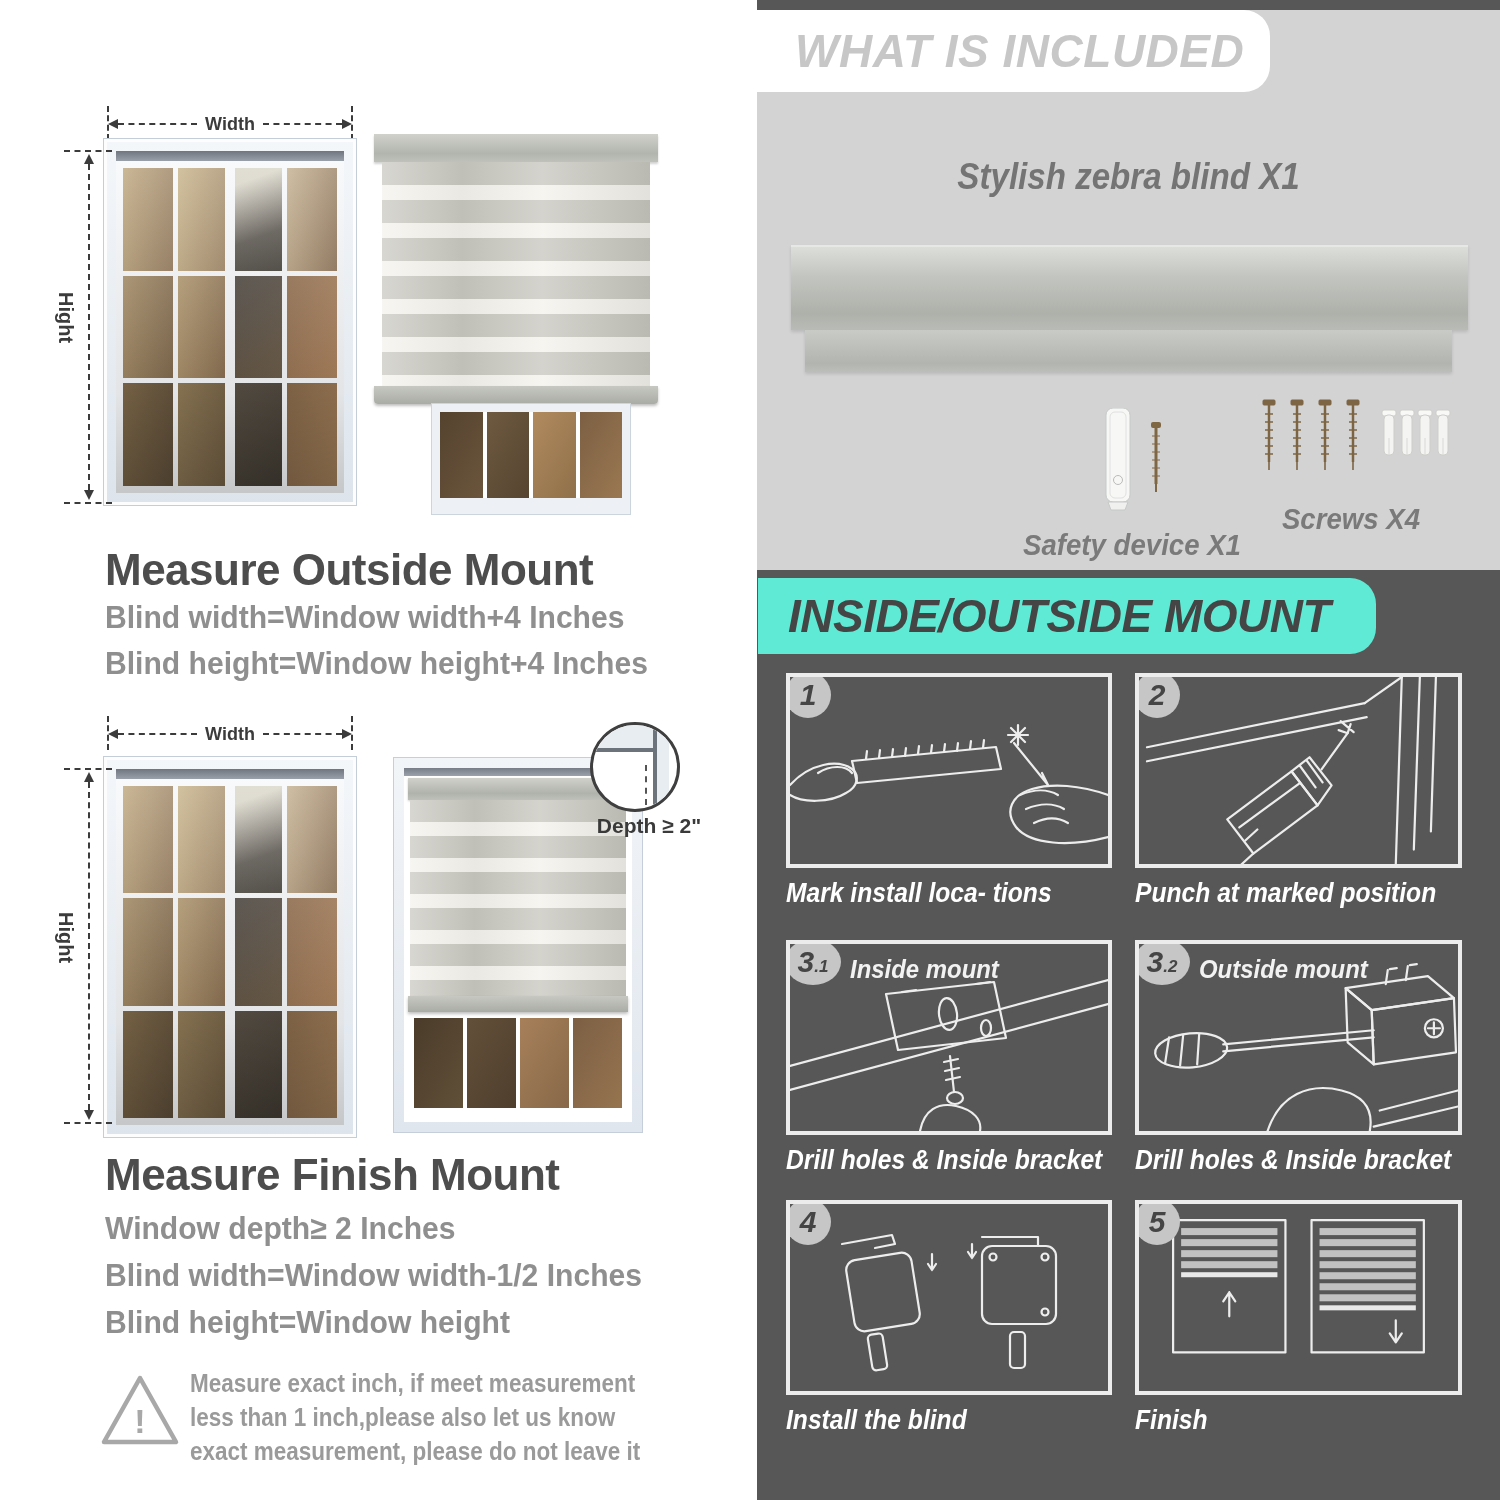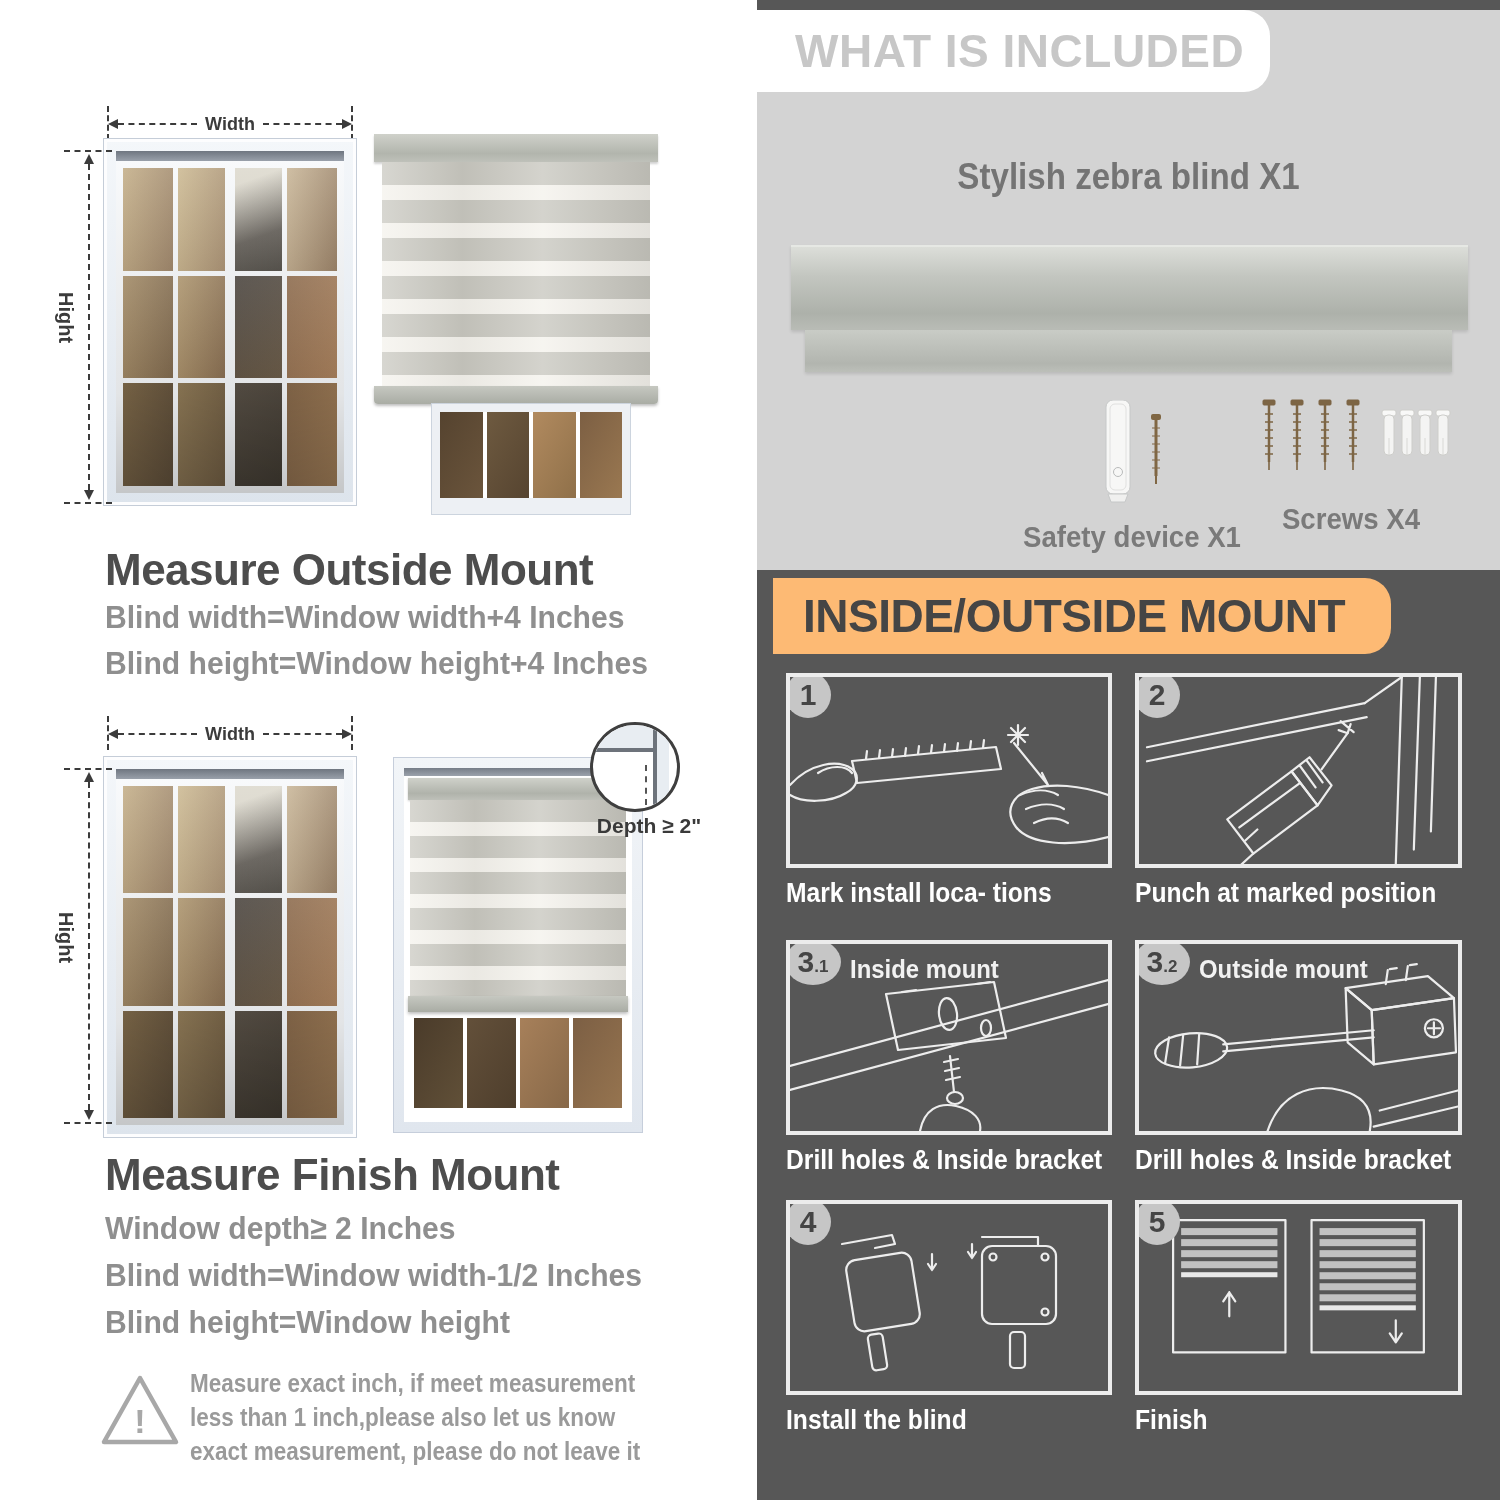--- a/index.html
+++ b/index.html
@@ -92,37 +92,37 @@
   .dc-side { position:absolute; top:-12px; right:8px; width:16px; bottom:-10px; background:#e8edf2; border-left:4px solid #6d737b; }
   .dc-dash { position:absolute; right:30px; top:40px; bottom:4px; width:0; border-left:2px dashed #555; }
   .depth-label { position:absolute; left:584px; top:814px; width:130px; text-align:center;
                  font-size:21px; font-weight:bold; color:#3a3a3a; z-index:5; }
 
   
   .warn-text { position:absolute; left:190px; top:1366px; width:540px; font-size:25px; font-weight:600;
                color:#9a9a9a; line-height:1.36; transform:scaleX(0.9); transform-origin:left top; }
 
   
-  .col-right { position:absolute; left:757px; top:0; width:743px; height:1500px; }
+  .col-right { position:absolute; left:757px; top:0; width:743px; height:1500px;font-style:italic; }
   .top-strip { position:absolute; left:0; top:0; width:743px; height:10px; background:#575757; }
   .sec-light { position:absolute; left:0; top:10px; width:743px; height:560px; background:#d3d3d3; }
   .inc-box { position:absolute; left:0; top:0; width:513px; height:82px; background:#fff; border-radius:0 26px 26px 0; }
   .inc-title { font-size:46px; font-weight:bold; color:#c7c7c7; line-height:82px; padding-left:38px; letter-spacing:0.5px; }
   .product-label { position:absolute; left:0; top:146px; width:743px; text-align:center;
                    font-size:36px; font-weight:bold; color:#747474; transform:scaleX(0.92); }
   .cassette-main { position:absolute; left:34px; top:235px; width:677px; height:85px;
                    background:linear-gradient(180deg,#dcded9 0%,#c3c6c0 35%,#adb1aa 80%,#b9bcb6 100%);
                    border-top:2px solid #e6e8e4; box-shadow:0 2px 3px rgba(0,0,0,.12); }
   .cassette-lip { position:absolute; left:48px; top:320px; width:647px; height:42px;
                   background:linear-gradient(180deg,#c9ccc6,#b2b5af 80%,#bcbfb9); box-shadow:0 2px 3px rgba(0,0,0,.12); }
   .item { position:absolute; text-align:center; }
   .item-label { display:block; margin-top:10px; font-size:30px; font-weight:bold; color:#7a7a7a; transform:scaleX(0.92); }
 
   .sec-dark { position:absolute; left:0; top:570px; width:743px; height:930px; background:#575757; }
-  .mount-box { position:absolute; left:16px; top:8px; width:618px; height:76px; background:#fdba74; border-radius:0 26px 26px 0; }
+  .mount-box { position:absolute; left:1px; top:8px; width:618px; height:76px; background:#5eead4; border-radius:0 26px 26px 0; }
   .mount-title { font-size:46px; font-weight:bold; color:#454545; line-height:76px; padding-left:30px; letter-spacing:-0.5px; }
   .steps { position:absolute; left:29px; top:103px; width:685px; display:grid;
            grid-template-columns:326px 327px; column-gap:23px; grid-template-rows:267px 260px auto; }
   .panel { position:relative; height:195px; border:4px solid #ececec; overflow:hidden; }
   .badge { position:absolute; top:-5px; left:-5px; width:46px; height:46px; background:#c6c6c6; border-radius:50%;
            display:flex; align-items:center; justify-content:center; color:#454545; font-weight:bold; font-size:30px; z-index:3; }
   .badge.wide { width:56px; }
   .badge .sub { font-size:17px; margin-top:10px; }
   .ptitle { position:absolute; top:10px; left:60px; font-size:26px; font-weight:bold; color:#f2f2f2; z-index:3; transform:scaleX(0.92); transform-origin:left; }
   .caption { margin-top:9px; font-size:28px; font-weight:bold; color:#fff; white-space:nowrap;
@@ -263,21 +263,21 @@
 
     <div class="sec-light">
       <div class="inc-box">
         <div class="inc-title">WHAT IS INCLUDED</div>
       </div>
       <div class="product-label">Stylish zebra blind X1</div>
       <div class="cassette-main"></div>
       <div class="cassette-lip"></div>
 
 
-      <div class="item" style="left:255px; top:390px; width:240px;">
+      <div class="item" style="left:255px; top:398px; width:240px;">
         <svg width="120" height="106" viewBox="0 0 120 106">
           <rect x="34" y="0" width="24" height="94" rx="7" fill="#f7f7f6" stroke="#c6c8c8"></rect>
           <rect x="38" y="4" width="16" height="86" rx="5" fill="none" stroke="#e0e0df"></rect>
           <circle cx="46" cy="72" r="4.5" fill="none" stroke="#b9bbbb"></circle>
           <path d="M36,94 l20,0 l-3,8 l-14,0 Z" fill="#f0f0ef" stroke="#c6c8c8"></path>
           <rect x="79" y="14" width="10" height="6" rx="2" fill="#806744"></rect>
           <line x1="84" y1="20" x2="84" y2="76" stroke="#806744" stroke-width="3"></line>
           <path d="M80,28 h8 M80,36 h8 M80,44 h8 M80,52 h8 M80,60 h8 M80,68 h8" stroke="#806744" fill="none"></path>
           <path d="M84,76 l0,8" stroke="#806744" stroke-width="2"></path>
         </svg>

